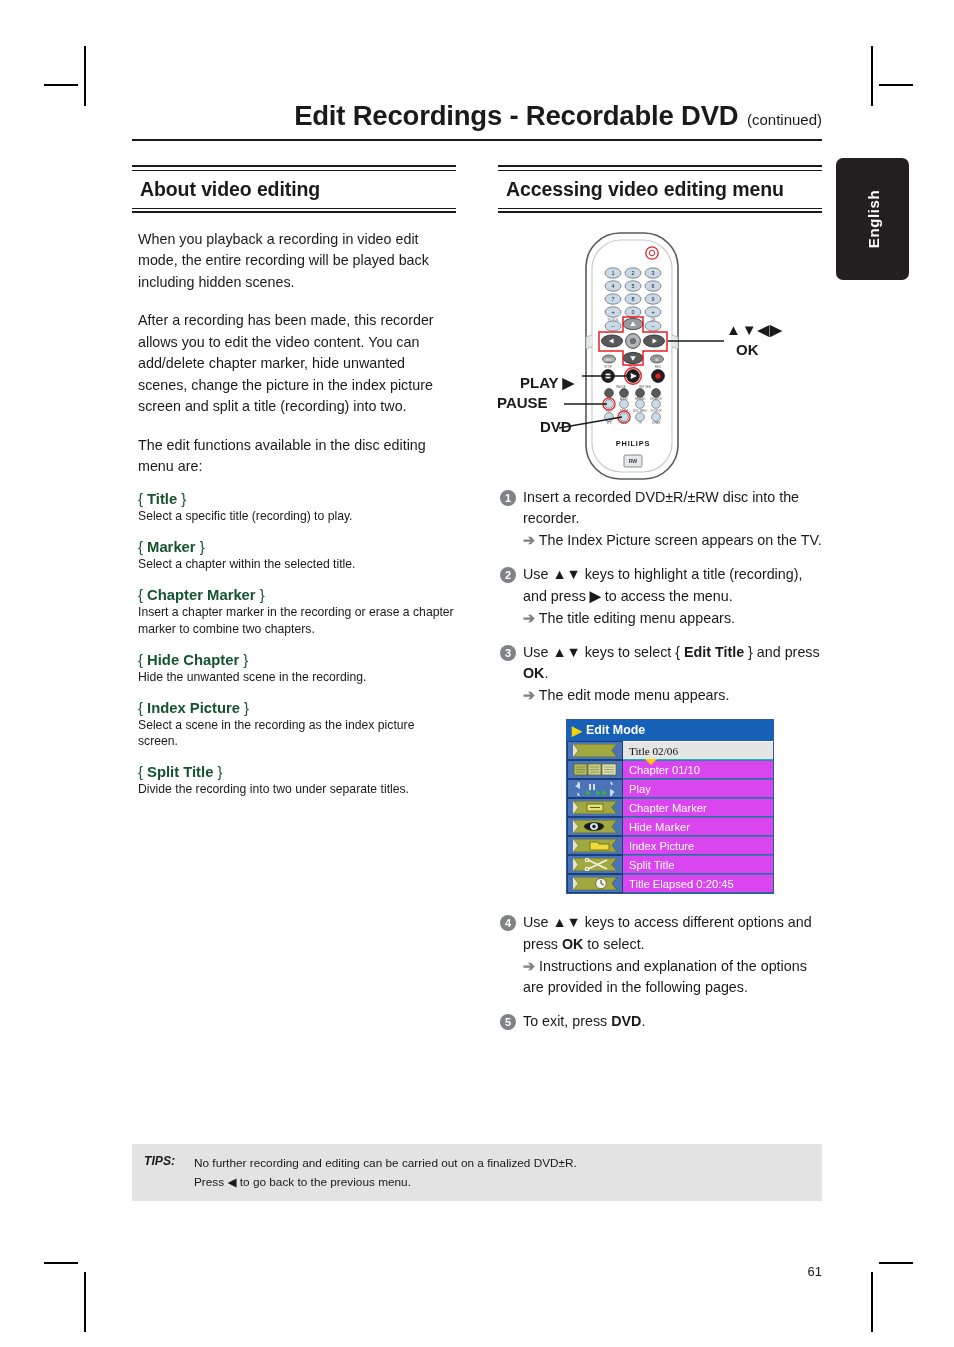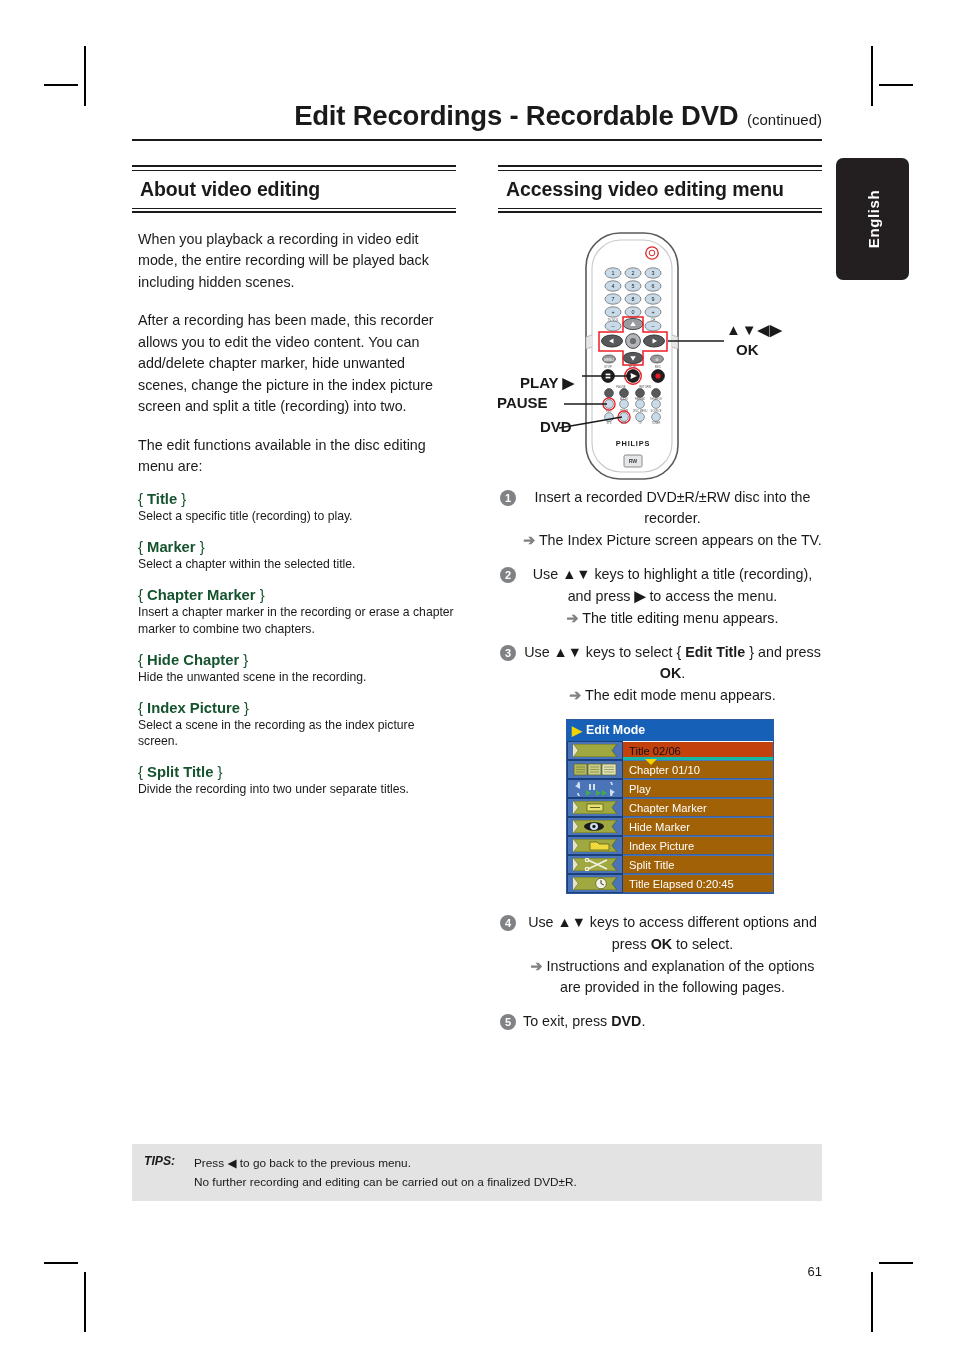--- a/index.html
+++ b/index.html
@@ -148,21 +148,20 @@
     font-weight: bold;
     line-height: 16px;
     text-align: center;
     margin-top: 3px;
     margin-right: 7px;
   }
   .step-body {
     font-size: 14.3px;
     line-height: 1.48;
     color: #1a1a1a;
-    text-align: center;
   }
   .step-body b { font-weight: bold; }
   .step-res {
     display: block;
     margin-top: 1px;
   }
   .arrow-r { font-weight: bold; color: #808285; }
 
   
   .osd {
@@ -196,34 +195,35 @@
     border: 1px solid #1b3f7a;
     box-sizing: border-box;
     display: flex;
     align-items: center;
     justify-content: center;
   }
   .osd-label {
     flex: 1 1 auto;
     padding: 2px 0 2px 6px;
     color: #ffffff;
-    background: #a16207;
+    background: #d946ef;
     border-top: 1px solid #4a73b8;
     border-bottom: 1px solid #3c63a6;
     box-sizing: border-box;
     height: 19px;
     line-height: 15px;
     white-space: nowrap;
     overflow: hidden;
   }
   .osd-row.selected .osd-label {
-    background: #c2410c;
+    background: #e5e5e5;
     color: #111111;
     border-top: 1px solid #ffffff;
-    border-bottom: 3px solid #14b8a6;
+    border-bottom: 1px solid #14b8a6;
+    font-family: Liberation Serif, serif;
   }
   .osd-row.selected .osd-icon { background: #4a73b8; }
   .osd-pointer {
     position: absolute;
     left: 78px;
     top: 18px;
     width: 0; height: 0;
     border-left: 6px solid transparent;
     border-right: 6px solid transparent;
     border-top: 6px solid #f2d300;
@@ -631,18 +631,18 @@
         </div>
       </div>
 
     </div>
   </div>
 </div>
 
 <div class="tips">
   <div class="tips-label">TIPS:</div>
   <div class="tips-lines">
+    <div>No further recording and editing can be carried out on a finalized DVD±R.</div>
     <div>Press ◀ to go back to the previous menu.</div>
-    <div>No further recording and editing can be carried out on a finalized DVD±R.</div>
   </div>
 </div>
 
 <div class="page-num">61</div>
 
 </body></html>

